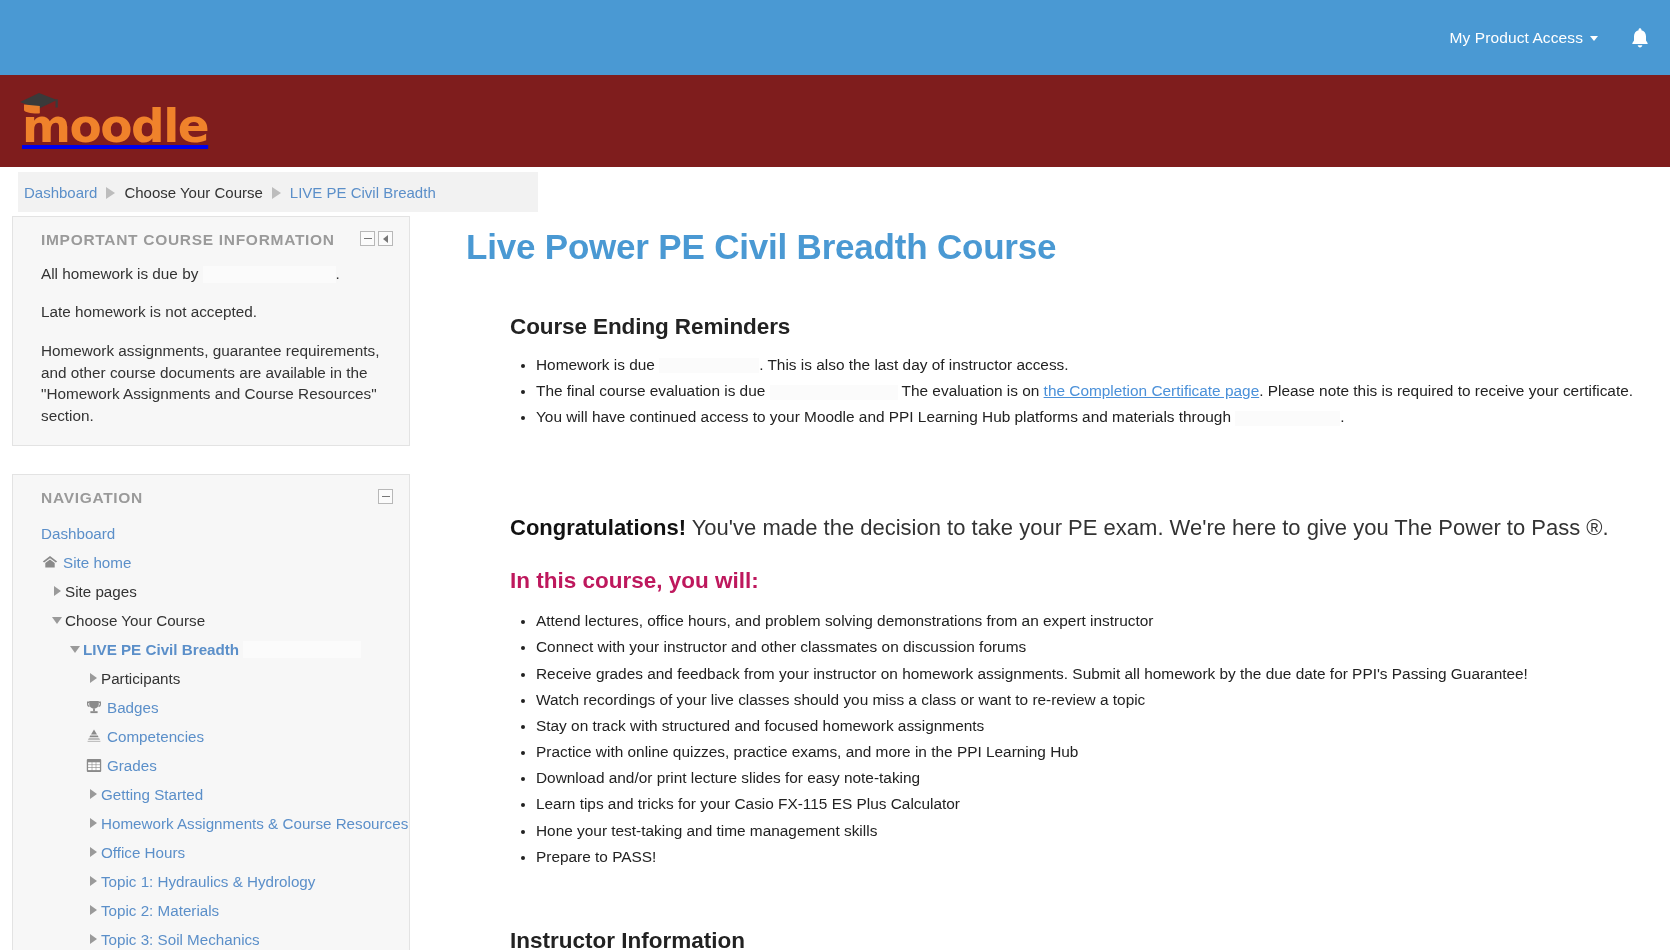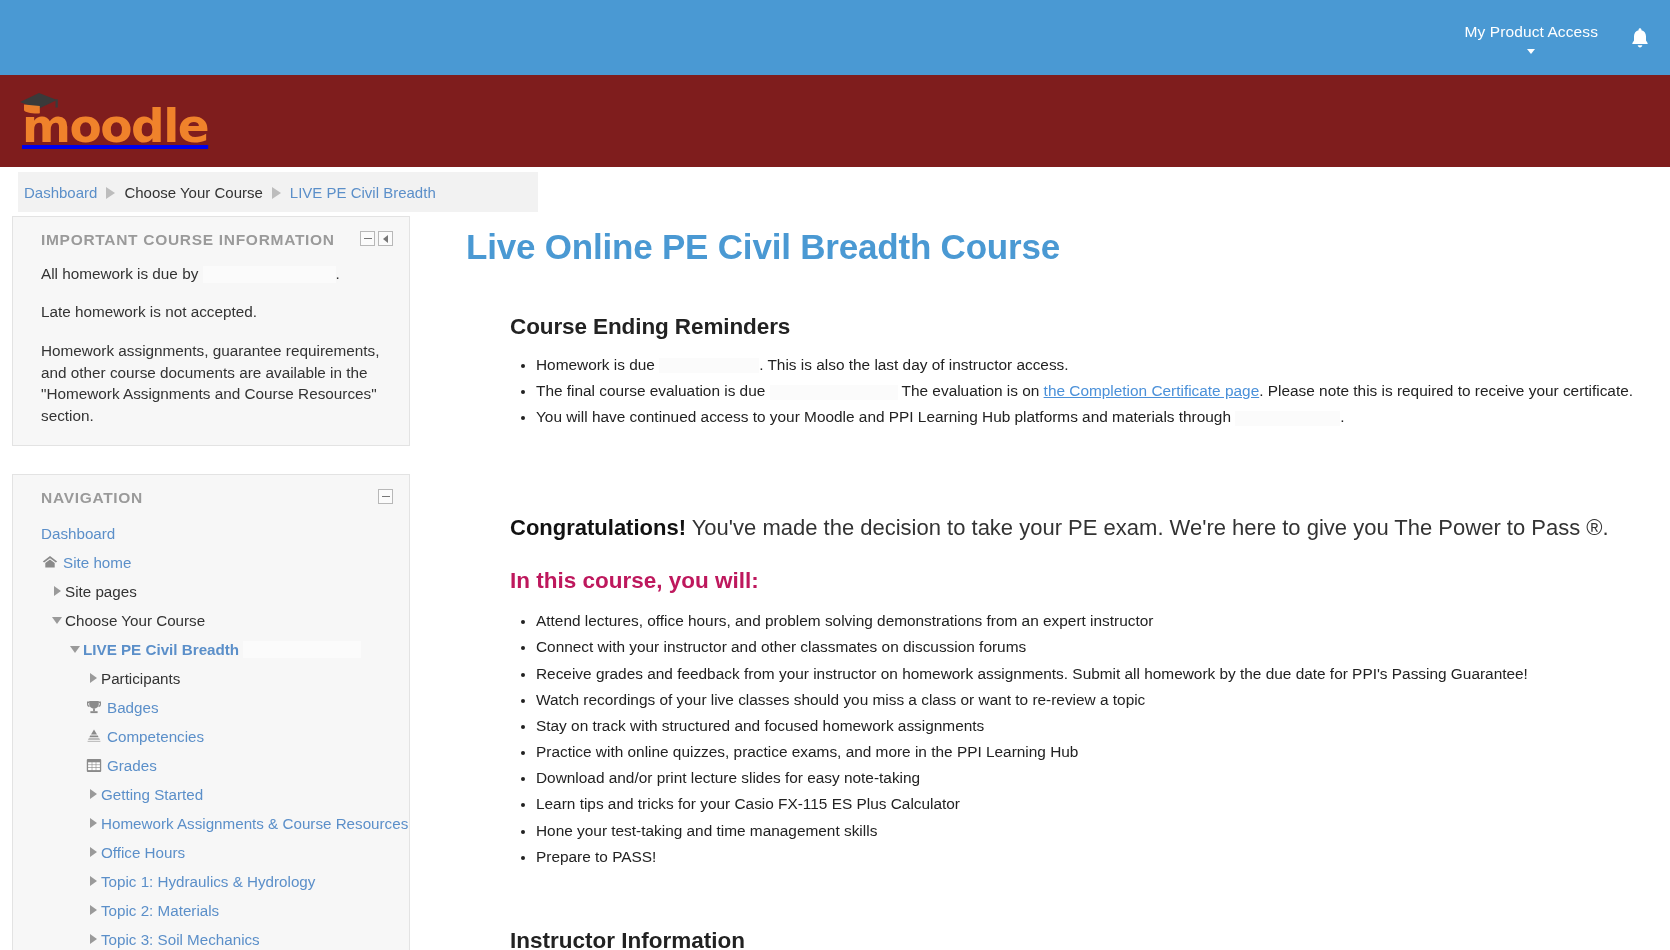--- a/index.html
+++ b/index.html
@@ -30,21 +30,20 @@
   }
   .product-access {
     color: #ffffff;
     font-size: 15.5px;
     letter-spacing: 0.1px;
     display: flex;
     align-items: center;
     gap: 7px;
     cursor: pointer;
     white-space: nowrap;
-    flex-direction: column;
   }
   .caret-down {
     width: 0; height: 0;
     border-left: 4.5px solid transparent;
     border-right: 4.5px solid transparent;
     border-top: 5px solid #ffffff;
     display: inline-block;
     position: relative;
     top: 1px;
   }
@@ -528,21 +527,21 @@
             <span class="nav-link">Topic 3: Soil Mechanics</span>
           </div>
             </li>
 
         </ul>
       </div>
     </section>
   </aside>
 
   <main class="main-col">
-    <h1 class="page-title">Live Online PE Civil Breadth Course</h1>
+    <h1 class="page-title">Live Power PE Civil Breadth Course</h1>
 
     <div class="content-inner">
 
       <h3 class="sec-head">Course Ending Reminders</h3>
       <ul class="content-list">
         <li>
           <span>Homework is due</span>
           <span class="redacted redact-a"></span><span>. This is also the last day of instructor access.</span>
         </li>
         <li>

